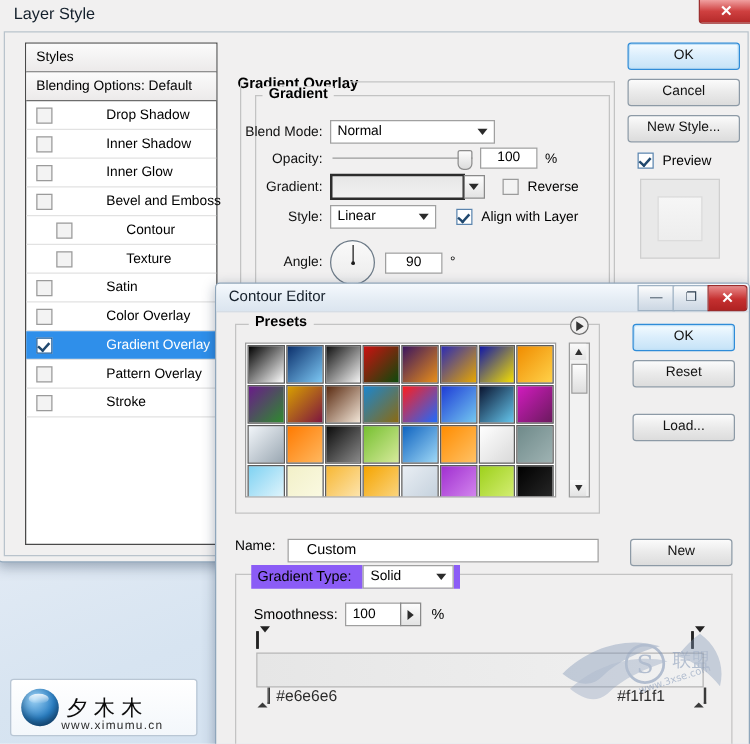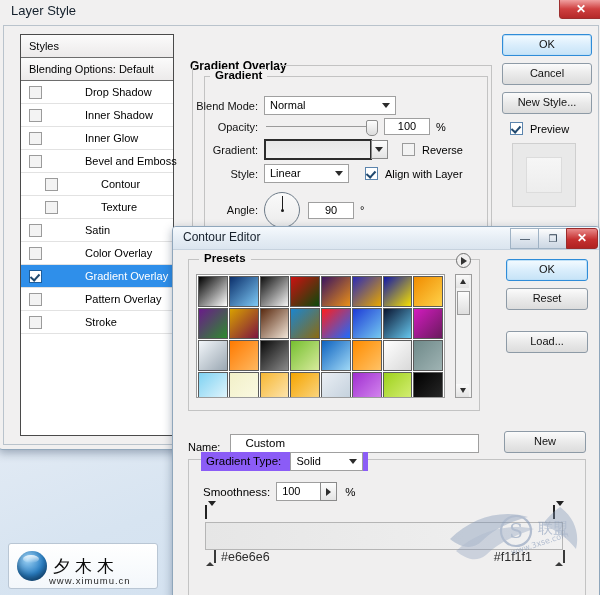--- a/index.html
+++ b/index.html
@@ -121,21 +121,21 @@
   .sb-tri{position:absolute;left:3.5px;width:0;height:0;
     border-left:3px solid transparent;border-right:3px solid transparent;}
   .sb-tri.u{top:4px;border-bottom:5px solid #2f2f2f;}
   .sb-tri.d{top:4px;border-top:5px solid #2f2f2f;}
   .sb-thumb{position:absolute;left:1px;top:16px;width:11px;height:22px;
     background:linear-gradient(180deg,#fcfcfc,#dedede);border:1px solid #9a9a9a;}
 
   .ge-btns{position:absolute;right:8px;top:8px;width:80px;}
   .ge-btns .btn{width:80px;margin-bottom:7px;}
 
-  .namerow{position:absolute;left:10px;top:180px;right:8px;display:flex;align-items:flex-end;}
+  .namerow{position:absolute;left:10px;top:180px;right:8px;display:flex;align-items:flex-start;}
   .nameinput{background:#fff;border:1px solid #9f9f9f;height:17px;line-height:17px;
     padding-left:14px;font-size:11.5px;flex:1;margin-left:10px;}
 
   .gtbox{position:absolute;left:10px;top:208px;right:8px;height:160px;
     border:1px solid #c3c3c3;border-bottom:none;}
   .gtlabel{position:absolute;left:12px;top:-8px;background:#8b5cf6;padding:0 5px;font-size:11.5px;}
 
   .gradstrip{position:absolute;left:16px;top:62px;right:22px;height:26px;
     border:1px solid #b5b5b5;background:linear-gradient(90deg,#e6e6e6,#f1f1f1);}
   .stop{position:absolute;width:10px;}

